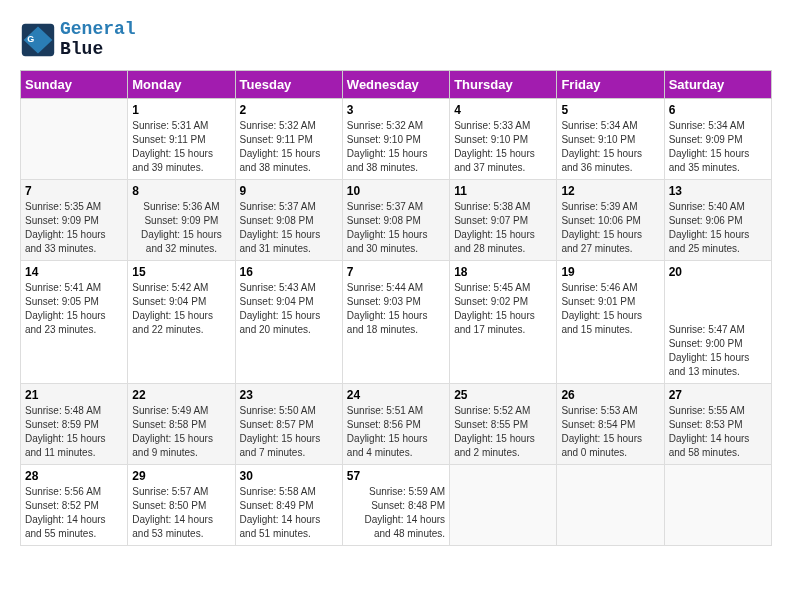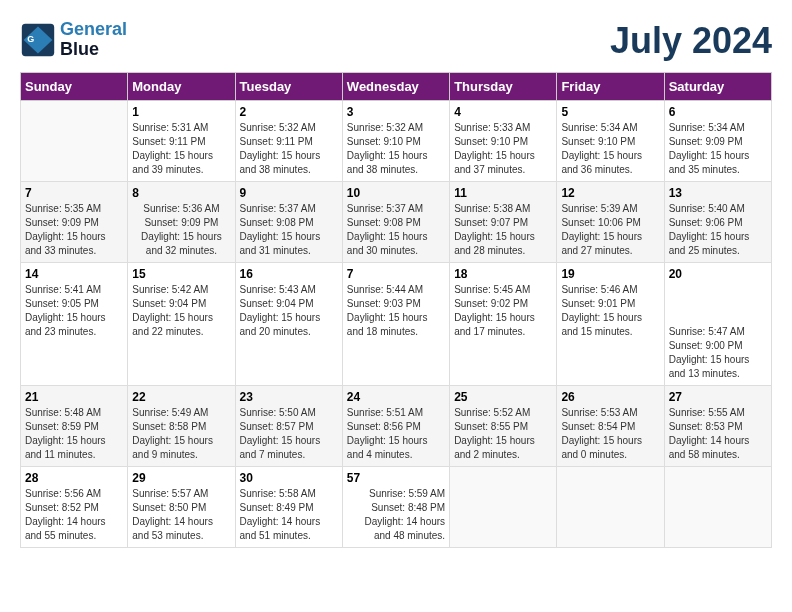--- a/index.html
+++ b/index.html
@@ -19,20 +19,21 @@
     .logo {
       display: flex;
       align-items: center;
       gap: 4px;
     }
     .logo-text {
       font-size: 18px;
       font-weight: bold;
       color: #1a3a5c;
       line-height: 1.1;
+      font-family: Liberation Mono, monospace;
     }
     .logo-text span {
       color: #2a7db5;
     }
     .logo-icon {
       width: 36px;
       height: 36px;
     }
     .title-area {
       text-align: right;
@@ -45,21 +46,21 @@
     .subtitle {
       font-size: 16px;
       color: #333;
     }
     table {
       width: 100%;
       border-collapse: collapse;
       font-size: 11px;
     }
     thead tr th {
-      background-color: #701a75;
+      background-color: #a21caf;
       color: #fff;
       padding: 6px 4px;
       text-align: left;
       font-size: 13px;
       font-weight: bold;
       border: 1px solid #ccc;
     }
     tbody tr td {
       border: 1px solid #ddd;
       padding: 4px;
@@ -99,21 +100,20 @@
     <div>
       <div class="logo-text">
         <span>General</span>
       </div>
       <div class="logo-text">
         <span style="color:#0f172a;">Blue</span>
       </div>
     </div>
   </div>
   <div class="title-area">
-    <div class="main-title">July 2024</div>
   </div>
 </div>
 
 <table>
   <thead>
     <tr>
       <th>Sunday</th>
       <th>Monday</th>
       <th>Tuesday</th>
       <th>Wednesday</th>

